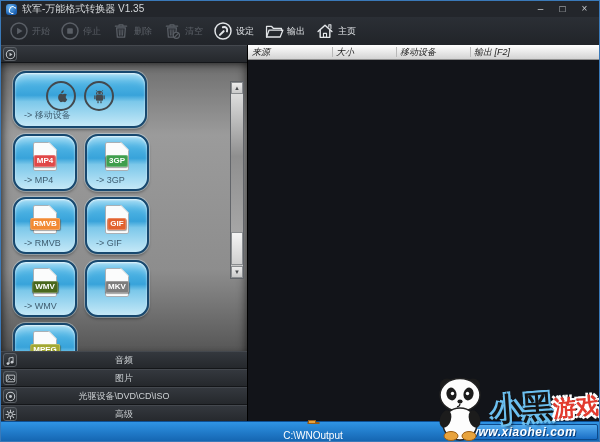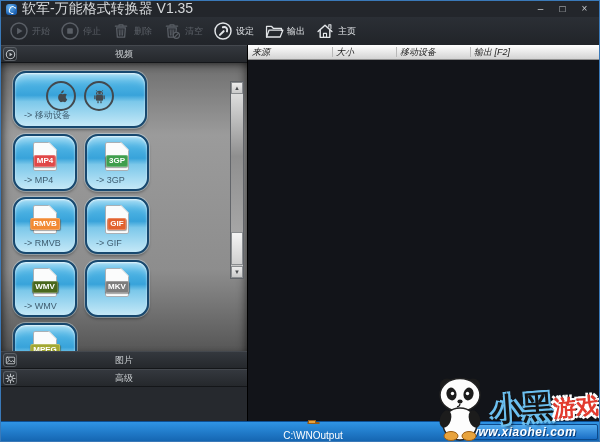--- a/index.html
+++ b/index.html
@@ -6,21 +6,21 @@
   *{box-sizing:border-box;}
   .window{position:relative;width:600px;height:442px;background:#23262b;overflow:hidden;
     font-family:"Liberation Sans",sans-serif;border:1px solid #3a79b8;}
   
   .titlebar{position:absolute;top:0;left:0;right:0;height:16px;display:flex;align-items:center;
     padding:0 6px 0 5px;gap:5px;background:#23262b;}
   .logo{width:11px;height:11px;border-radius:3px;flex:0 0 auto;
     background:radial-gradient(circle at 35% 30%,#6db8f2,#1c62b4 70%);position:relative;}
   .logo::after{content:"";position:absolute;left:2.5px;top:2px;width:5px;height:6px;
     border:1.4px solid #fff;border-radius:50%;border-right-color:transparent;transform:rotate(25deg);}
-  .title{flex:1;font-size:14px;color:#d5d8db;white-space:nowrap;overflow:hidden;}
+  .title{flex:1;font-size:10px;color:#d5d8db;white-space:nowrap;overflow:hidden;}
   .winctrls{display:flex;gap:11px;margin-right:3px;}
   .winbtn{color:#c4c8cc;font-size:10px;line-height:12px;width:11px;text-align:center;cursor:default;}
   
   .toolbar{position:absolute;top:16px;left:0;right:0;height:28px;display:flex;align-items:center;
     gap:10px;padding-left:8px;background:linear-gradient(#2b2f35,#212429);}
   .tbtn{display:flex;align-items:center;gap:3px;color:#e2e5e8;font-size:9px;white-space:nowrap;}
   .tbtn.disabled{color:#5a5f66;}
   .tbtn svg{display:block;}
   
   .left{position:absolute;top:44px;left:0;width:246px;height:378px;background:#26292e;}
@@ -167,21 +167,20 @@
     </div>
 
   <div class="left">
     <div class="barrow">
       <span class="secicon">
         <svg width="11" height="11" viewBox="0 0 12 12" stroke="currentColor" fill="none">
           <circle cx="6" cy="6" r="4.6" stroke-width="1.1"></circle>
           <path d="M5 4.2 L8.1 6 L5 7.8 Z" fill="currentColor" stroke="none"></path>
         </svg>
       </span>
-      <span class="seclabel">视频</span>
     </div>
     <div class="grid">
       <div class="formats">
           <div class="fbtn wide">
             <div class="devwrap">
       <span class="devcircle">
                 <svg width="17" height="17" viewBox="0 0 24 24" fill="currentColor">
                   <path d="M15.2 3.2c.2 1.1-.3 2.2-1 3-.7.8-1.8 1.4-2.8 1.3-.2-1 .3-2.1 1-2.9.7-.8 1.9-1.4 2.8-1.4z"></path>
                   <path d="M16.8 8.1c-1.3-.1-2.4.7-3 .7-.6 0-1.6-.7-2.6-.7-1.4 0-2.6.8-3.3 2-1.4 2.4-.4 6 1 8 .7 1 1.5 2.1 2.5 2 1 0 1.4-.6 2.6-.6 1.2 0 1.5.6 2.6.6 1.1 0 1.8-1 2.4-2 .8-1.1 1.1-2.2 1.1-2.3 0 0-2.1-.8-2.1-3.2 0-2 1.6-2.9 1.7-3-.9-1.4-2.4-1.5-2.9-1.5z"></path>
                 </svg>
@@ -240,26 +239,45 @@
       <div class="vscroll">
         <div class="sbtn up">▲</div>
         <div class="sthumb"></div>
         <div class="sbtn down">▼</div>
       </div>
     </div>
     <div class="sections">
         <div class="barrow">
           <span class="secicon">
       <svg width="11" height="11" viewBox="0 0 12 12" fill="none" stroke="currentColor" stroke-linecap="round">
+              <path d="M4.4 9.3 V3.4 l4.4-1 v5.4" stroke-width="1"></path>
+              <circle cx="3.2" cy="9.4" r="1.5" fill="currentColor" stroke="none"></circle>
+              <circle cx="7.6" cy="7.9" r="1.5" fill="currentColor" stroke="none"></circle>
+            </svg>
+          </span>
+    <span class="seclabel">音频</span>
+        </div>
+        <div class="barrow">
+          <span class="secicon">
+      <svg width="11" height="11" viewBox="0 0 12 12" fill="none" stroke="currentColor" stroke-linecap="round">
               <rect x="1.4" y="2.4" width="9.2" height="7.2" rx="1" stroke-width="1"></rect>
               <path d="M2.4 8.2 L4.8 5.6 L6.8 7.6 L8.3 6.1 L9.6 7.4" stroke-width="1"></path>
               <circle cx="4" cy="4.4" r=".9" fill="currentColor" stroke="none"></circle>
             </svg>
           </span>
     <span class="seclabel">图片</span>
+        </div>
+        <div class="barrow">
+          <span class="secicon">
+      <svg width="11" height="11" viewBox="0 0 12 12" fill="none" stroke="currentColor" stroke-linecap="round">
+              <circle cx="6" cy="6" r="4.6" stroke-width="1.1"></circle>
+              <circle cx="6" cy="6" r="1.6" fill="currentColor" stroke="none"></circle>
+            </svg>
+          </span>
+    <span class="seclabel">光驱设备\DVD\CD\ISO</span>
         </div>
         <div class="barrow">
           <span class="secicon">
       <svg width="11" height="11" viewBox="0 0 12 12" fill="none" stroke="currentColor" stroke-linecap="round">
               <circle cx="6" cy="6" r="2.1" stroke-width="1.1"></circle>
               <g stroke-width="1.1">
                 <line x1="6" y1="1" x2="6" y2="2.6"></line>
                 <line x1="6" y1="9.4" x2="6" y2="11"></line>
                 <line x1="1" y1="6" x2="2.6" y2="6"></line>
                 <line x1="9.4" y1="6" x2="11" y2="6"></line>

